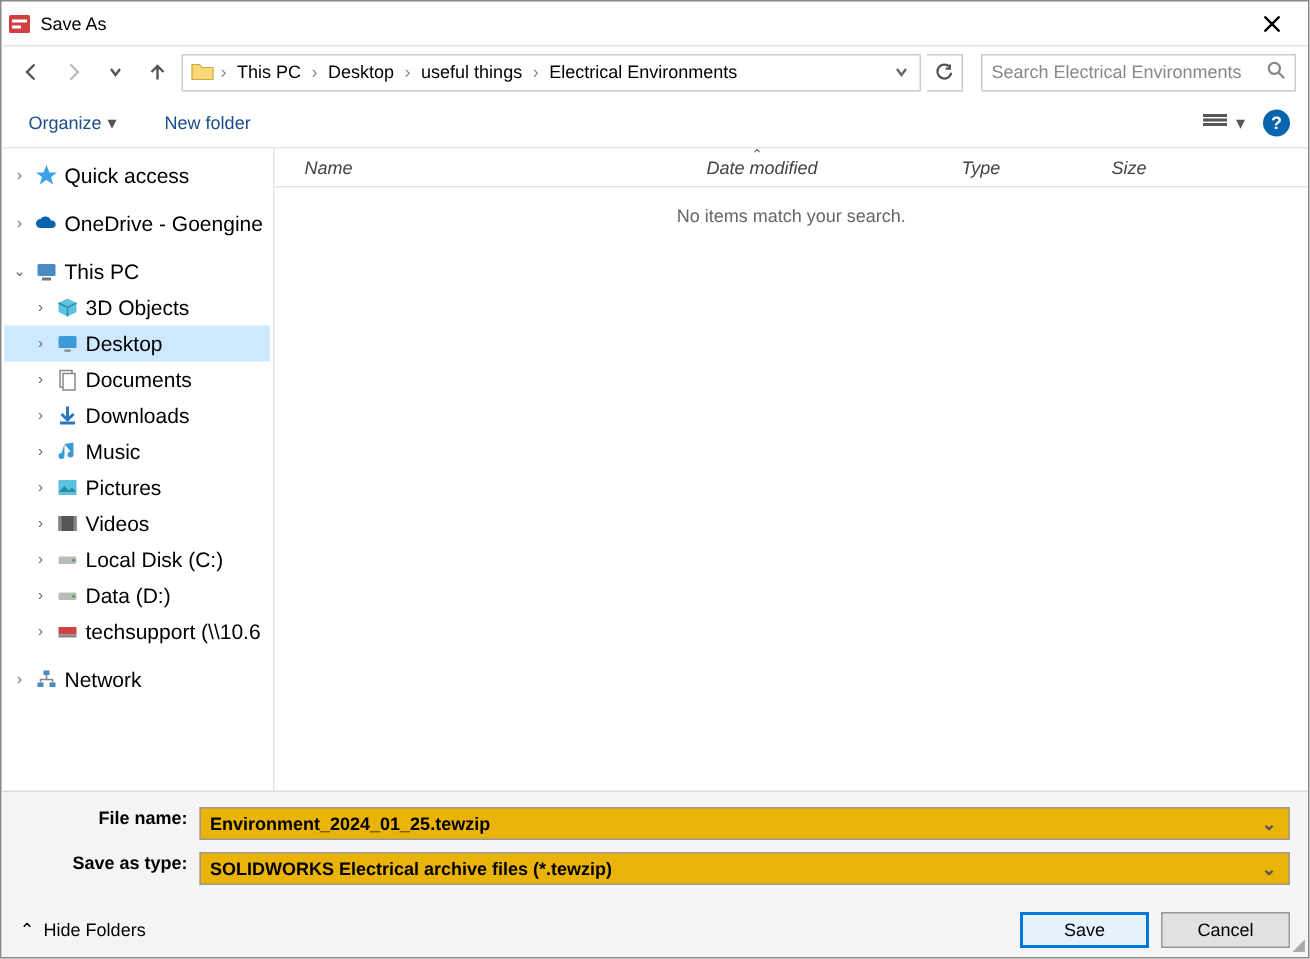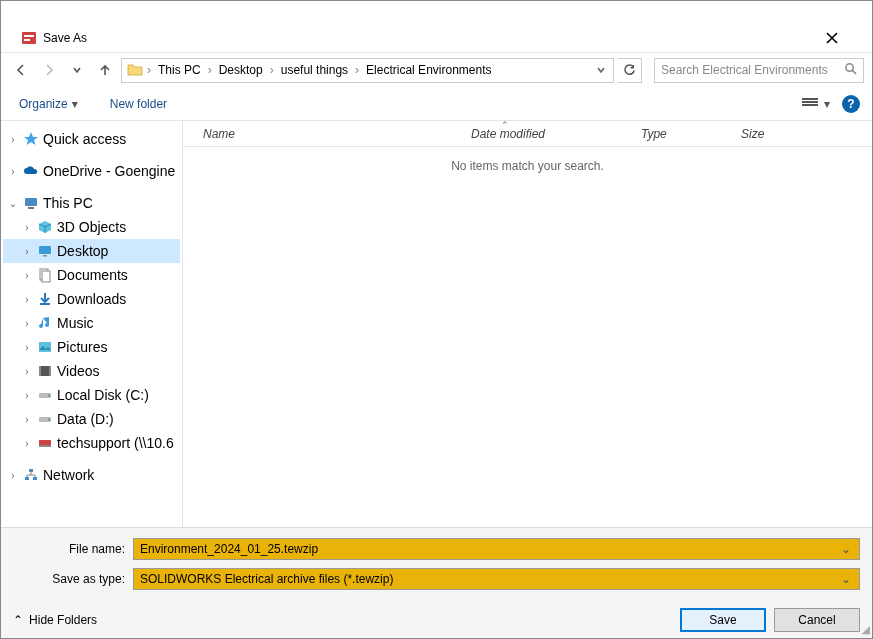--- a/index.html
+++ b/index.html
@@ -1,19 +1,19 @@
 <!DOCTYPE html>
 <html><head>
 <meta charset="utf-8">
 <style>
 * { box-sizing: border-box; margin: 0; padding: 0; font-family: "Segoe UI", Tahoma, sans-serif; font-size: 12px; }
 body { background: #fff; width: 873px; height: 639px; border: 1px solid #888; display: flex; flex-direction: column; overflow: hidden; }
 
 
-.titlebar { height: 30px; display: flex; align-items: center; padding: 0 20px; border-bottom: 1px solid #e5e5e5; margin-top: 22px; }
+.titlebar { height: 30px; display: flex; align-items: center; padding: 0 4px; border-bottom: 1px solid #e5e5e5; }
 .titlebar .app-icon { width: 16px; height: 16px; margin-right: 6px; }
 .titlebar .title { flex: 1; font-size: 12px; }
 .titlebar .close { width: 40px; display: flex; justify-content: center; align-items: center; cursor: pointer; }
 .titlebar .close svg { width: 12px; height: 12px; }
 
 
 .navrow { height: 34px; display: flex; align-items: center; padding: 0 8px; gap: 4px; }
 .nav-btn { width: 24px; height: 24px; display: flex; justify-content: center; align-items: center; cursor: pointer; color: #555; }
 .nav-btn.disabled { color: #bbb; cursor: default; }
 .nav-btn svg { width: 14px; height: 14px; }
@@ -59,21 +59,21 @@
 .fl-col.name { width: 278px; padding-left: 20px; }
 .fl-col.date { width: 170px; }
 .fl-col.type { width: 100px; }
 .fl-col.size { width: 80px; }
 .sort-ind { position: absolute; left: 318px; top: -1px; color: #666; font-size: 9px; }
 .fl-header-wrap { position: relative; }
 .fl-empty { flex: 1; display: flex; justify-content: center; padding-top: 12px; color: #666; font-size: 12px; }
 
 
 .bottom { border-top: 1px solid #ddd; padding: 10px 12px 6px 12px; background: #f5f5f5; }
-.form-row { display: flex; align-items: center; margin-bottom: 8px; }
+.form-row { display: flex; margin-bottom: 8px; font-weight: bold; }
 .form-label { width: 120px; text-align: right; padding-right: 8px; font-size: 12px; }
 .form-input { flex: 1; height: 22px; border: 1px solid #999; background: #eab308; padding: 0 6px; font-size: 12px; display: flex; align-items: center; }
 .form-input .inp-text { flex: 1; }
 .form-input .inp-drop { width: 14px; color: #555; display: flex; justify-content: center; }
 .btn-row { display: flex; align-items: center; margin-top: 18px; }
 .hide-folders { display: flex; align-items: center; gap: 6px; cursor: pointer; font-size: 12px; }
 .btn-row .spacer { flex: 1; }
 .dlg-btn { width: 86px; height: 24px; border: 1px solid #999; background: #e1e1e1; margin-left: 8px; display: flex; justify-content: center; align-items: center; cursor: pointer; font-size: 12px; }
 .dlg-btn.primary { border: 2px solid #0078d7; background: #e5f1fb; }
 .resize-grip { position: absolute; right: 2px; bottom: 2px; color: #aaa; font-size: 11px; }

